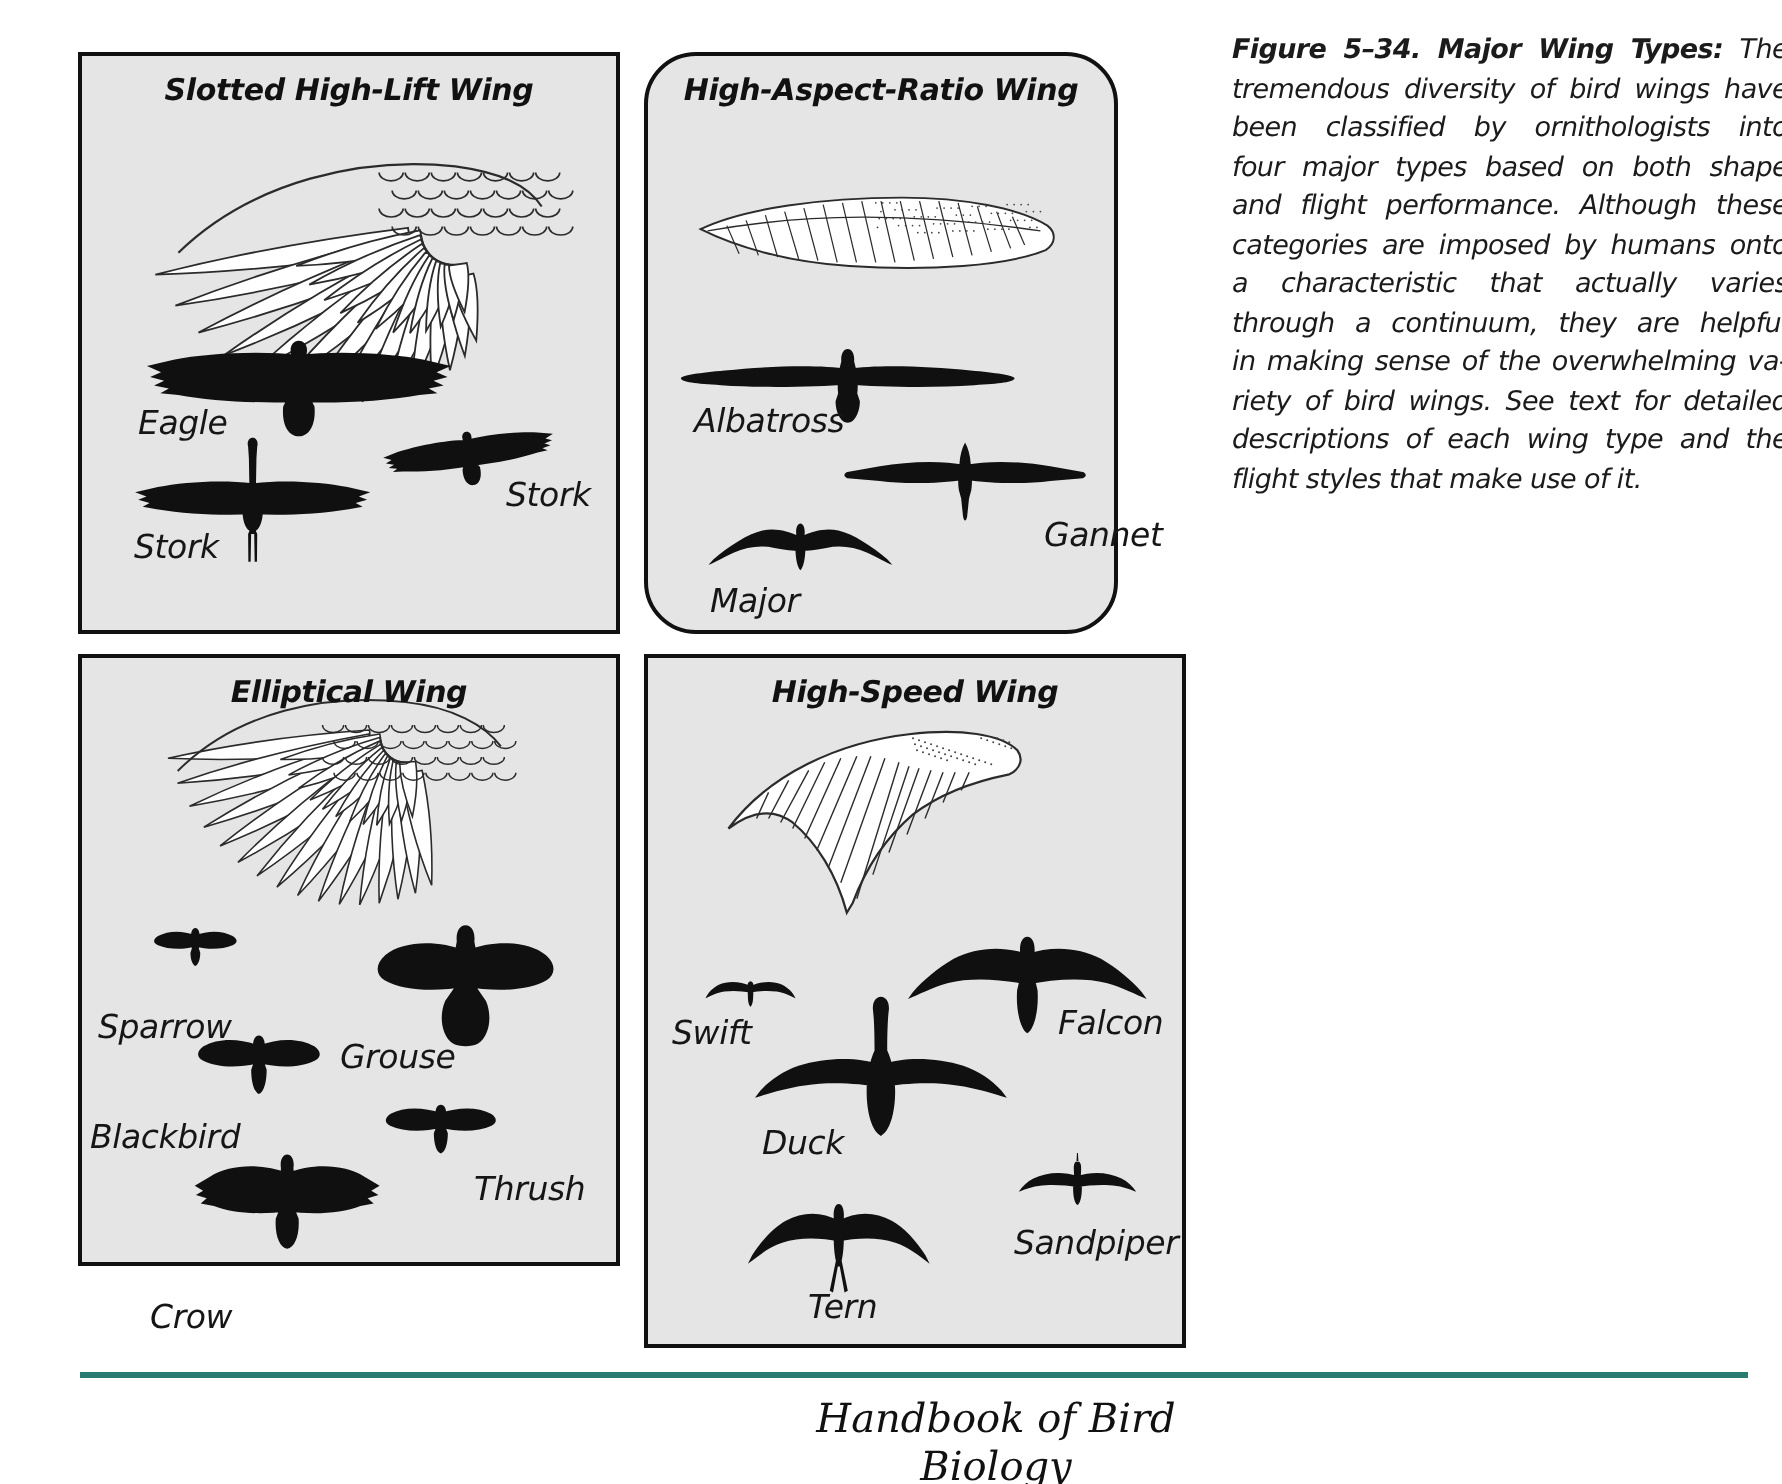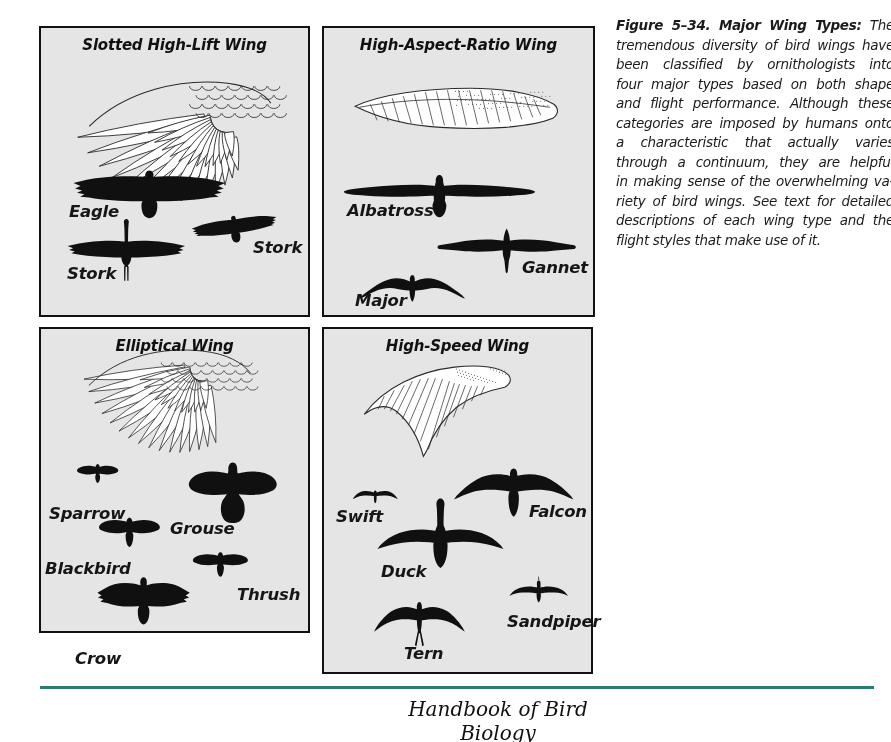--- a/index.html
+++ b/index.html
@@ -1,26 +1,26 @@
 <!DOCTYPE html>
 <html><head>
 <meta charset="utf-8">
 <style>
   html,body{margin:0;padding:0;background:#ffffff;}
   #page{position:relative;width:891px;height:742px;background:#fff;overflow:hidden;
         font-family:"DejaVu Sans","Liberation Sans",sans-serif;color:#141414;}
   .panel{position:absolute;border:2.5px solid #111;background:#e5e5e5;box-sizing:border-box;}
   #panel0{left:39px;top:26px;width:271px;height:291px;}
-  #panel1{left:322px;top:26px;width:273px;height:291px;}
+  #panel1{left:322px;top:26px;width:237px;height:291px;border-radius:26px;}
   #panel2{left:39px;top:327px;width:271px;height:306px;}
   #panel3{left:322px;top:327px;width:271px;height:347px;}
   .panel-title{position:absolute;left:0;right:0;top:8px;text-align:center;
       font-style:italic;font-weight:bold;font-size:15px;letter-spacing:-0.2px;color:#111;}
   .panel-art{position:absolute;left:0;top:0;width:100%;height:100%;overflow:visible;}
-  .bird-label{position:absolute;font-style:italic;font-size:16.5px;letter-spacing:-0.2px;color:#161616;white-space:nowrap;font-weight:bold;}
+  .bird-label{position:absolute;font-style:italic;font-size:16.5px;letter-spacing:-0.2px;color:#161616;white-space:nowrap;}
   .caption{position:absolute;left:616px;top:16px;width:278px;font-style:italic;
       font-size:13.5px;letter-spacing:-0.3px;line-height:19.5px;color:#1b1b1b;}
   .cap-line{display:block;}
   .cap-just{text-align:justify;text-align-last:justify;}
   .cap-bold{font-weight:bold;}
   #footer-rule{position:absolute;left:40px;top:686px;width:834px;height:2.5px;background:#2a7c72;}
   #footer-text{position:absolute;left:368px;top:697px;width:260px;text-align:center;
       font-family:"DejaVu Serif","Liberation Serif",serif;font-style:italic;
       font-size:20px;color:#111;}
 </style>

